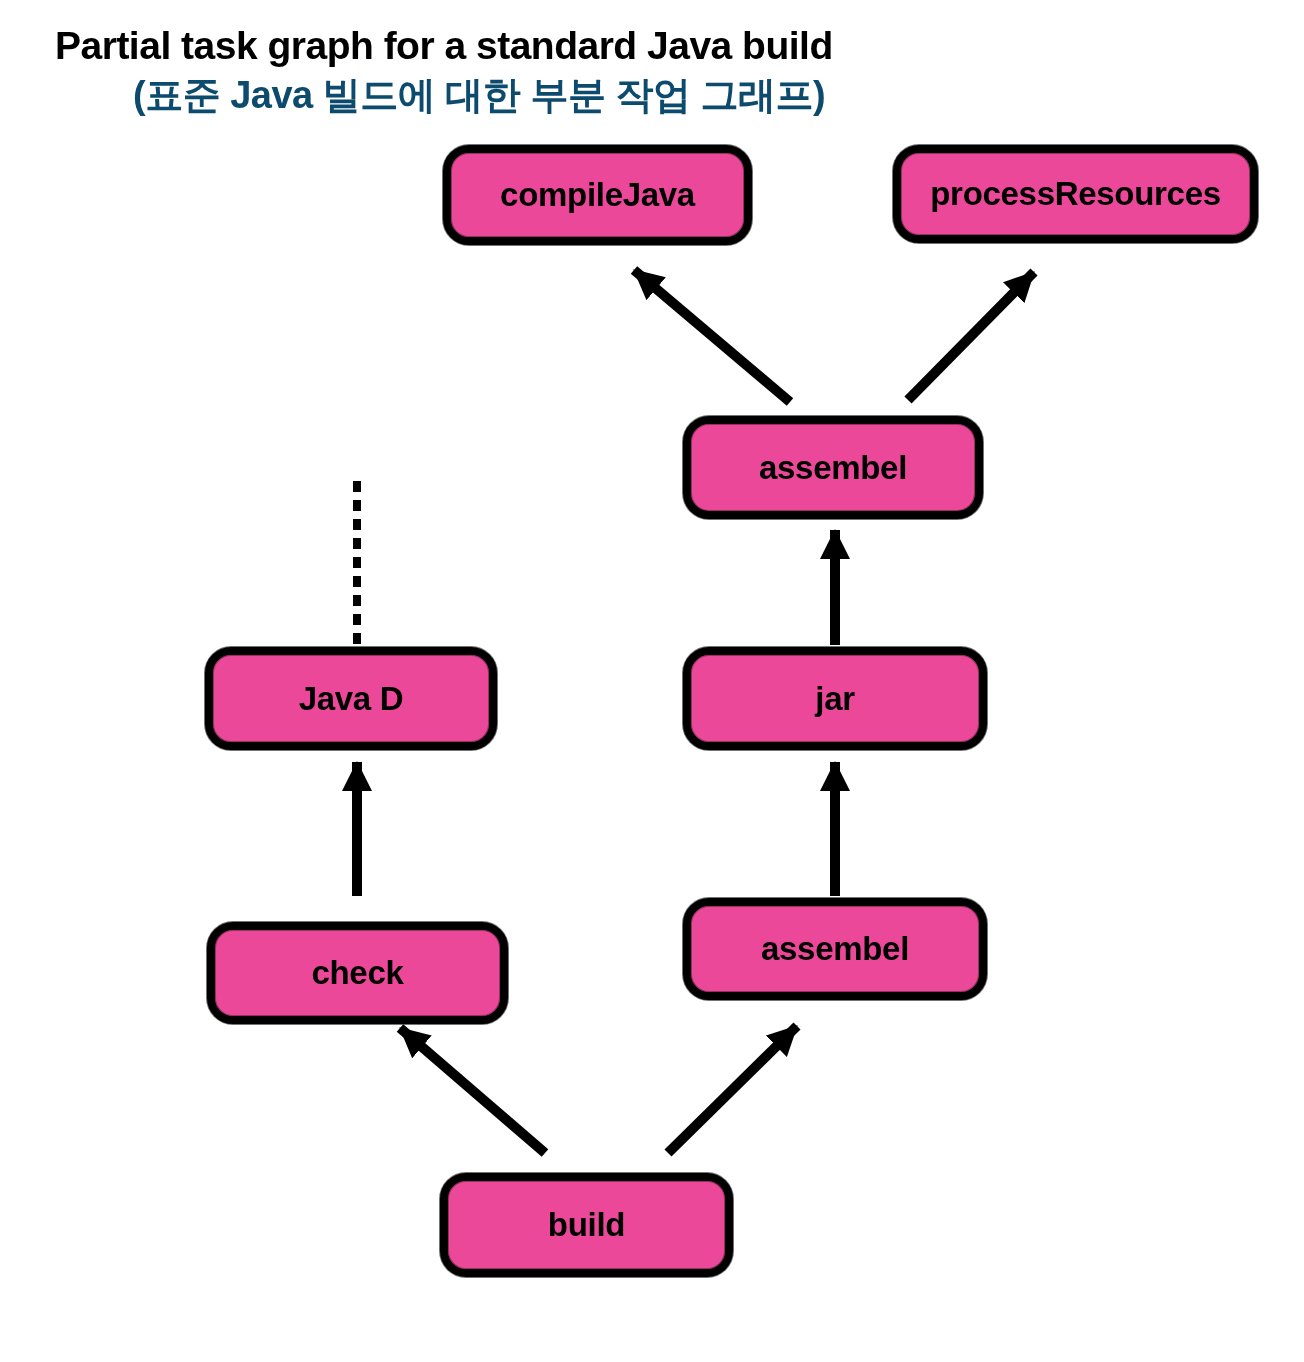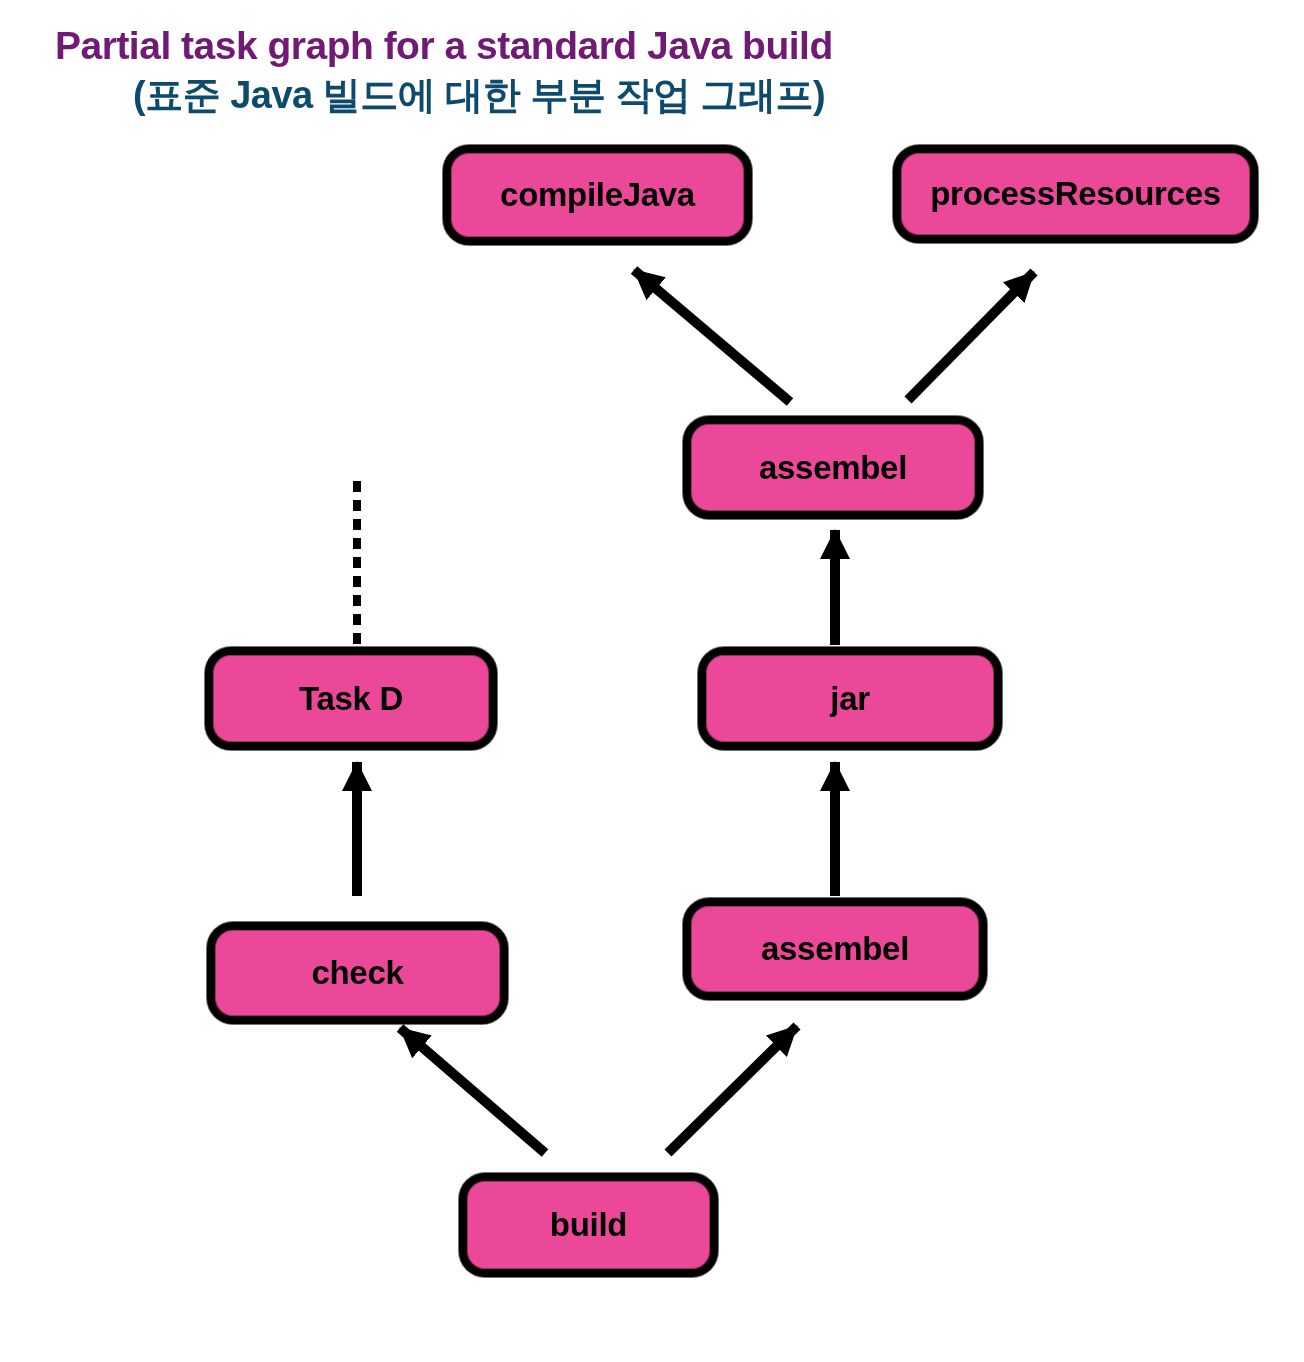--- a/index.html
+++ b/index.html
@@ -20,21 +20,21 @@
     left: 0;
     top: 24px;
     width: 940px;
   }
   .title-line1 {
     position: absolute;
     left: 55px;
     top: 0;
     font-size: 39px;
     font-weight: bold;
-    color: #701a75;
+    color: #000000;
     letter-spacing: -0.5px;
     white-space: nowrap;
   }
   .title-line2 {
     position: absolute;
     left: 133px;
     top: 46px;
     font-size: 38px;
     font-weight: bold;
     color: #0c4a6e;
@@ -107,32 +107,32 @@
 
   <div class="node" style="left:893px; top:145px; width:365px; height:98px;">
     <span>processResources</span>
   </div>
 
   <div class="node" style="left:683px; top:416px; width:300px; height:103px;">
     <span>assembel</span>
   </div>
 
   <div class="node" style="left:205px; top:647px; width:292px; height:103px;">
-    <span>Task D</span>
+    <span>Java D</span>
   </div>
 
-  <div class="node" style="left:683px; top:647px; width:304px; height:103px;margin-left:15px;">
+  <div class="node" style="left:683px; top:647px; width:304px; height:103px;">
     <span>jar</span>
   </div>
 
   <div class="node" style="left:207px; top:922px; width:301px; height:102px;">
     <span>check</span>
   </div>
 
   <div class="node" style="left:683px; top:898px; width:304px; height:102px;">
     <span>assembel</span>
   </div>
 
-  <div class="node" style="left:459px; top:1173px; width:259px; height:104px;">
+  <div class="node" style="left:440px; top:1173px; width:293px; height:104px;">
     <span>build</span>
   </div>
 
 </div>
 
 </body></html>

